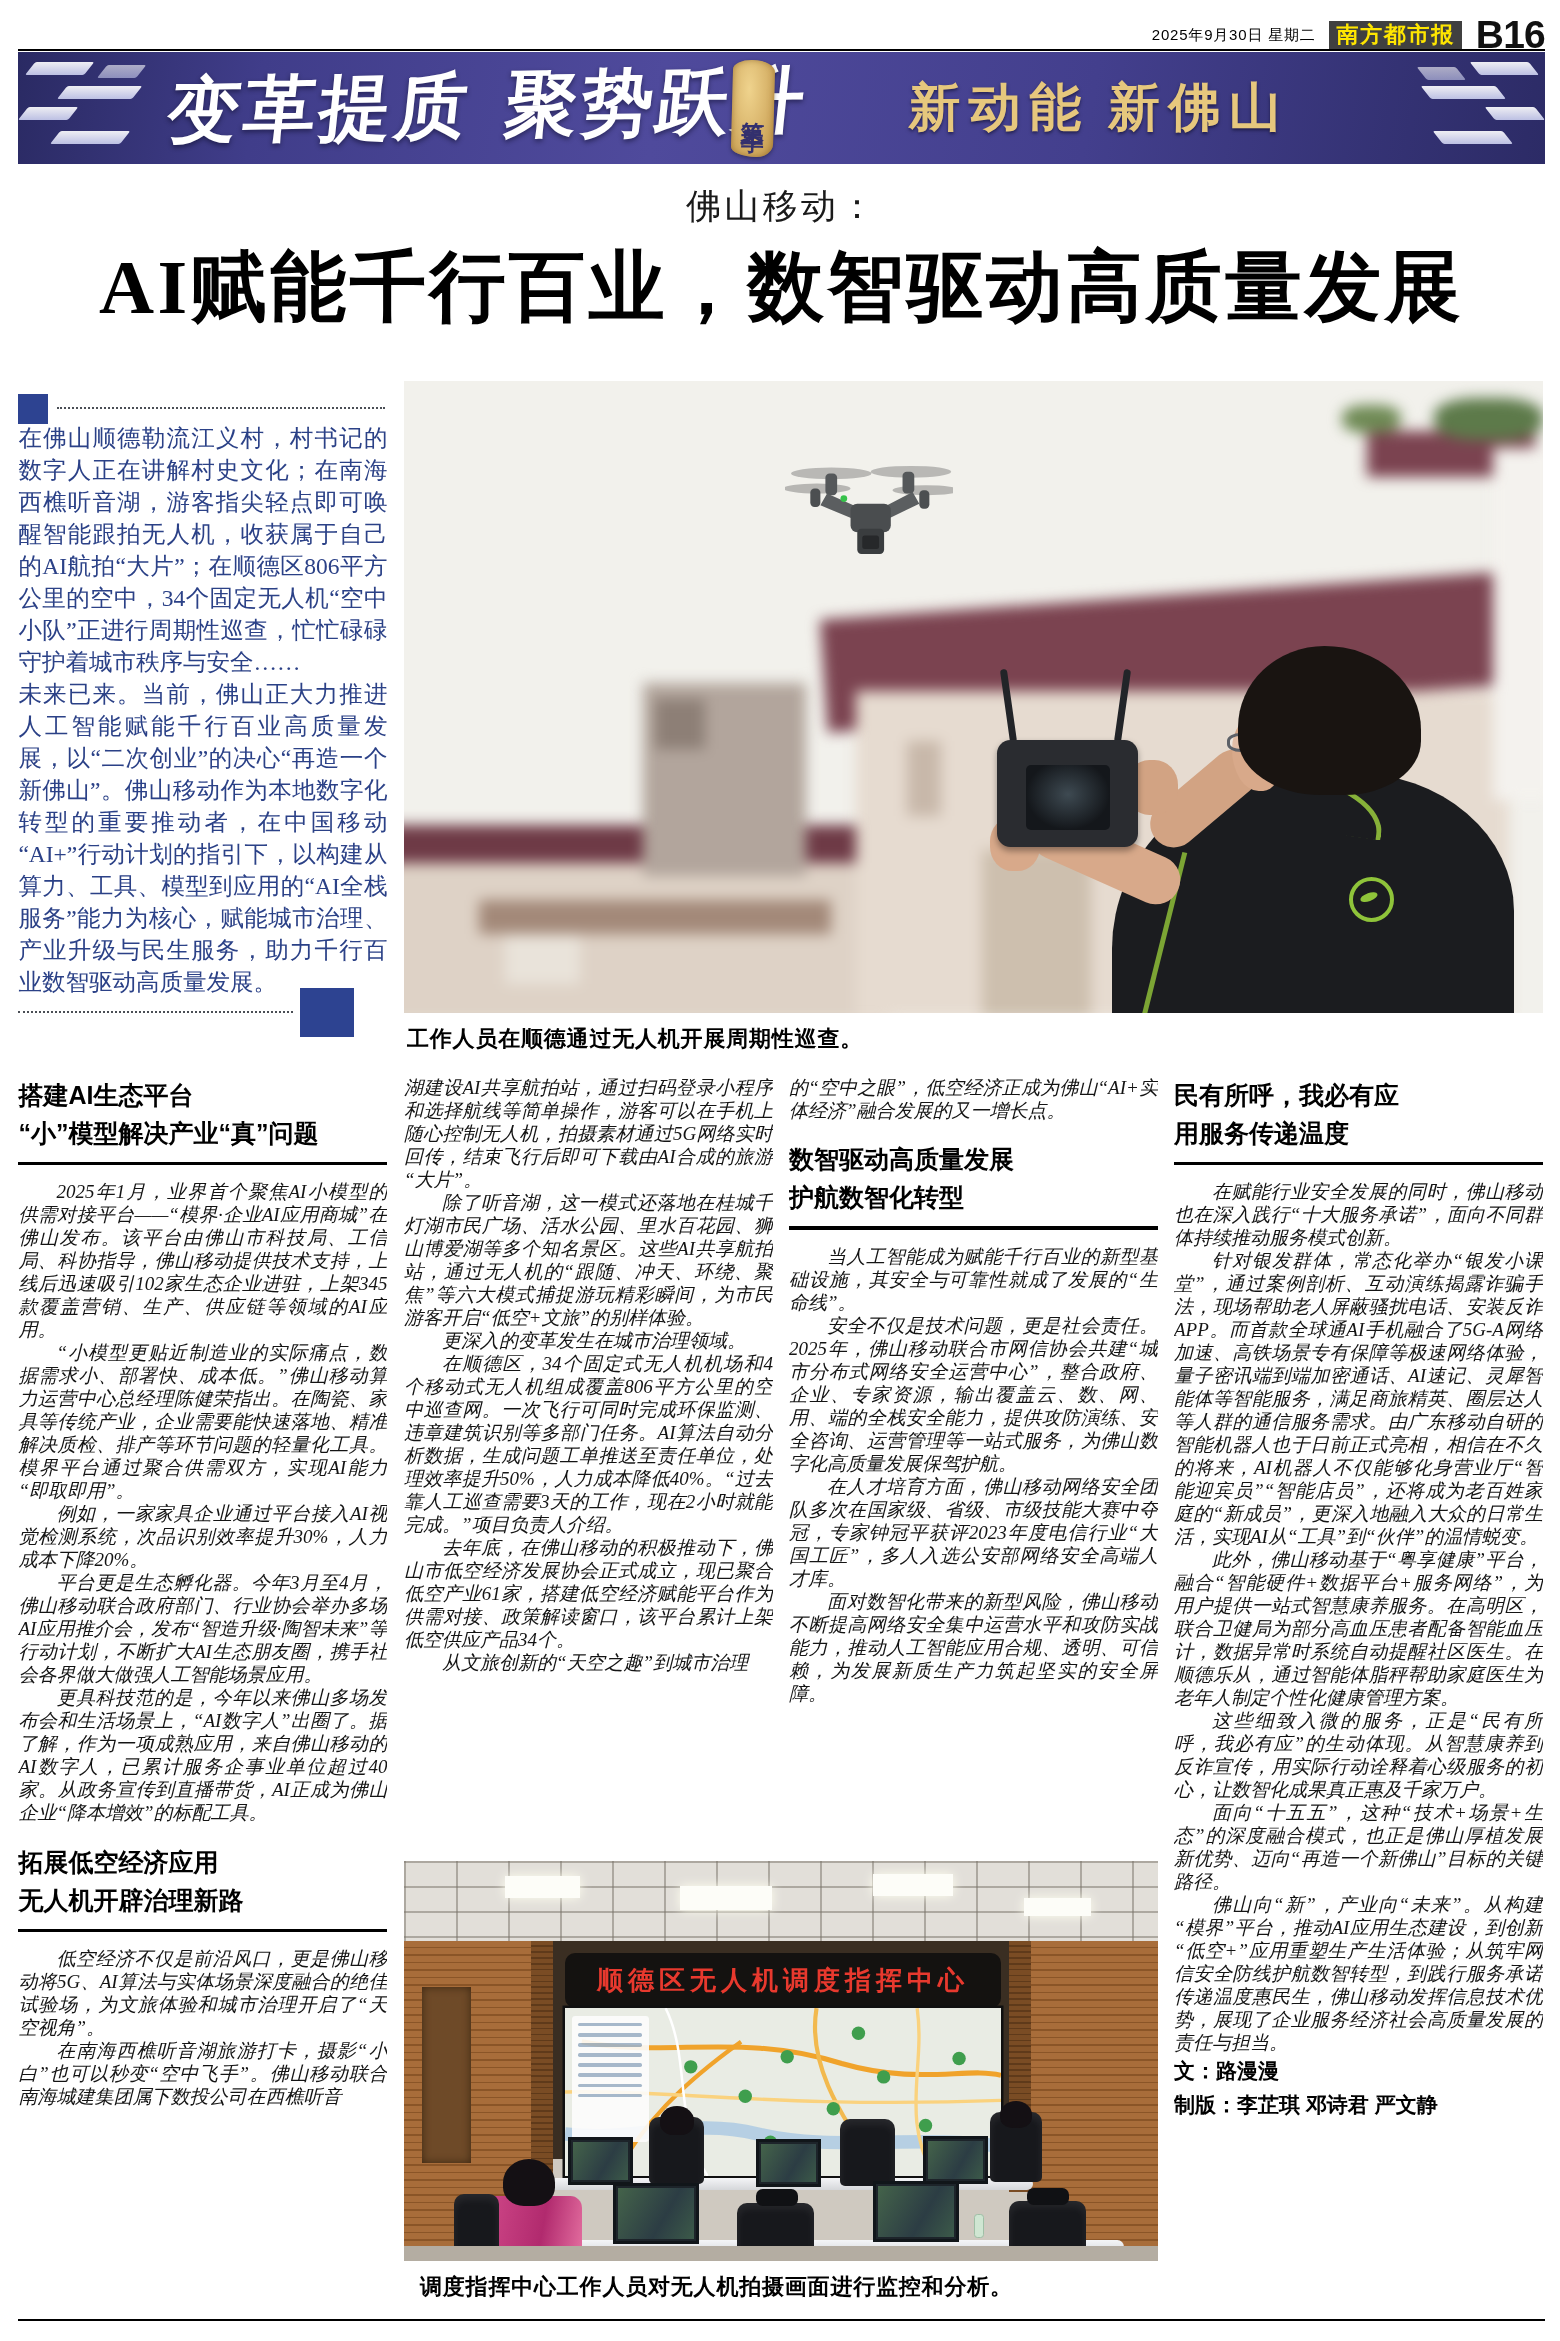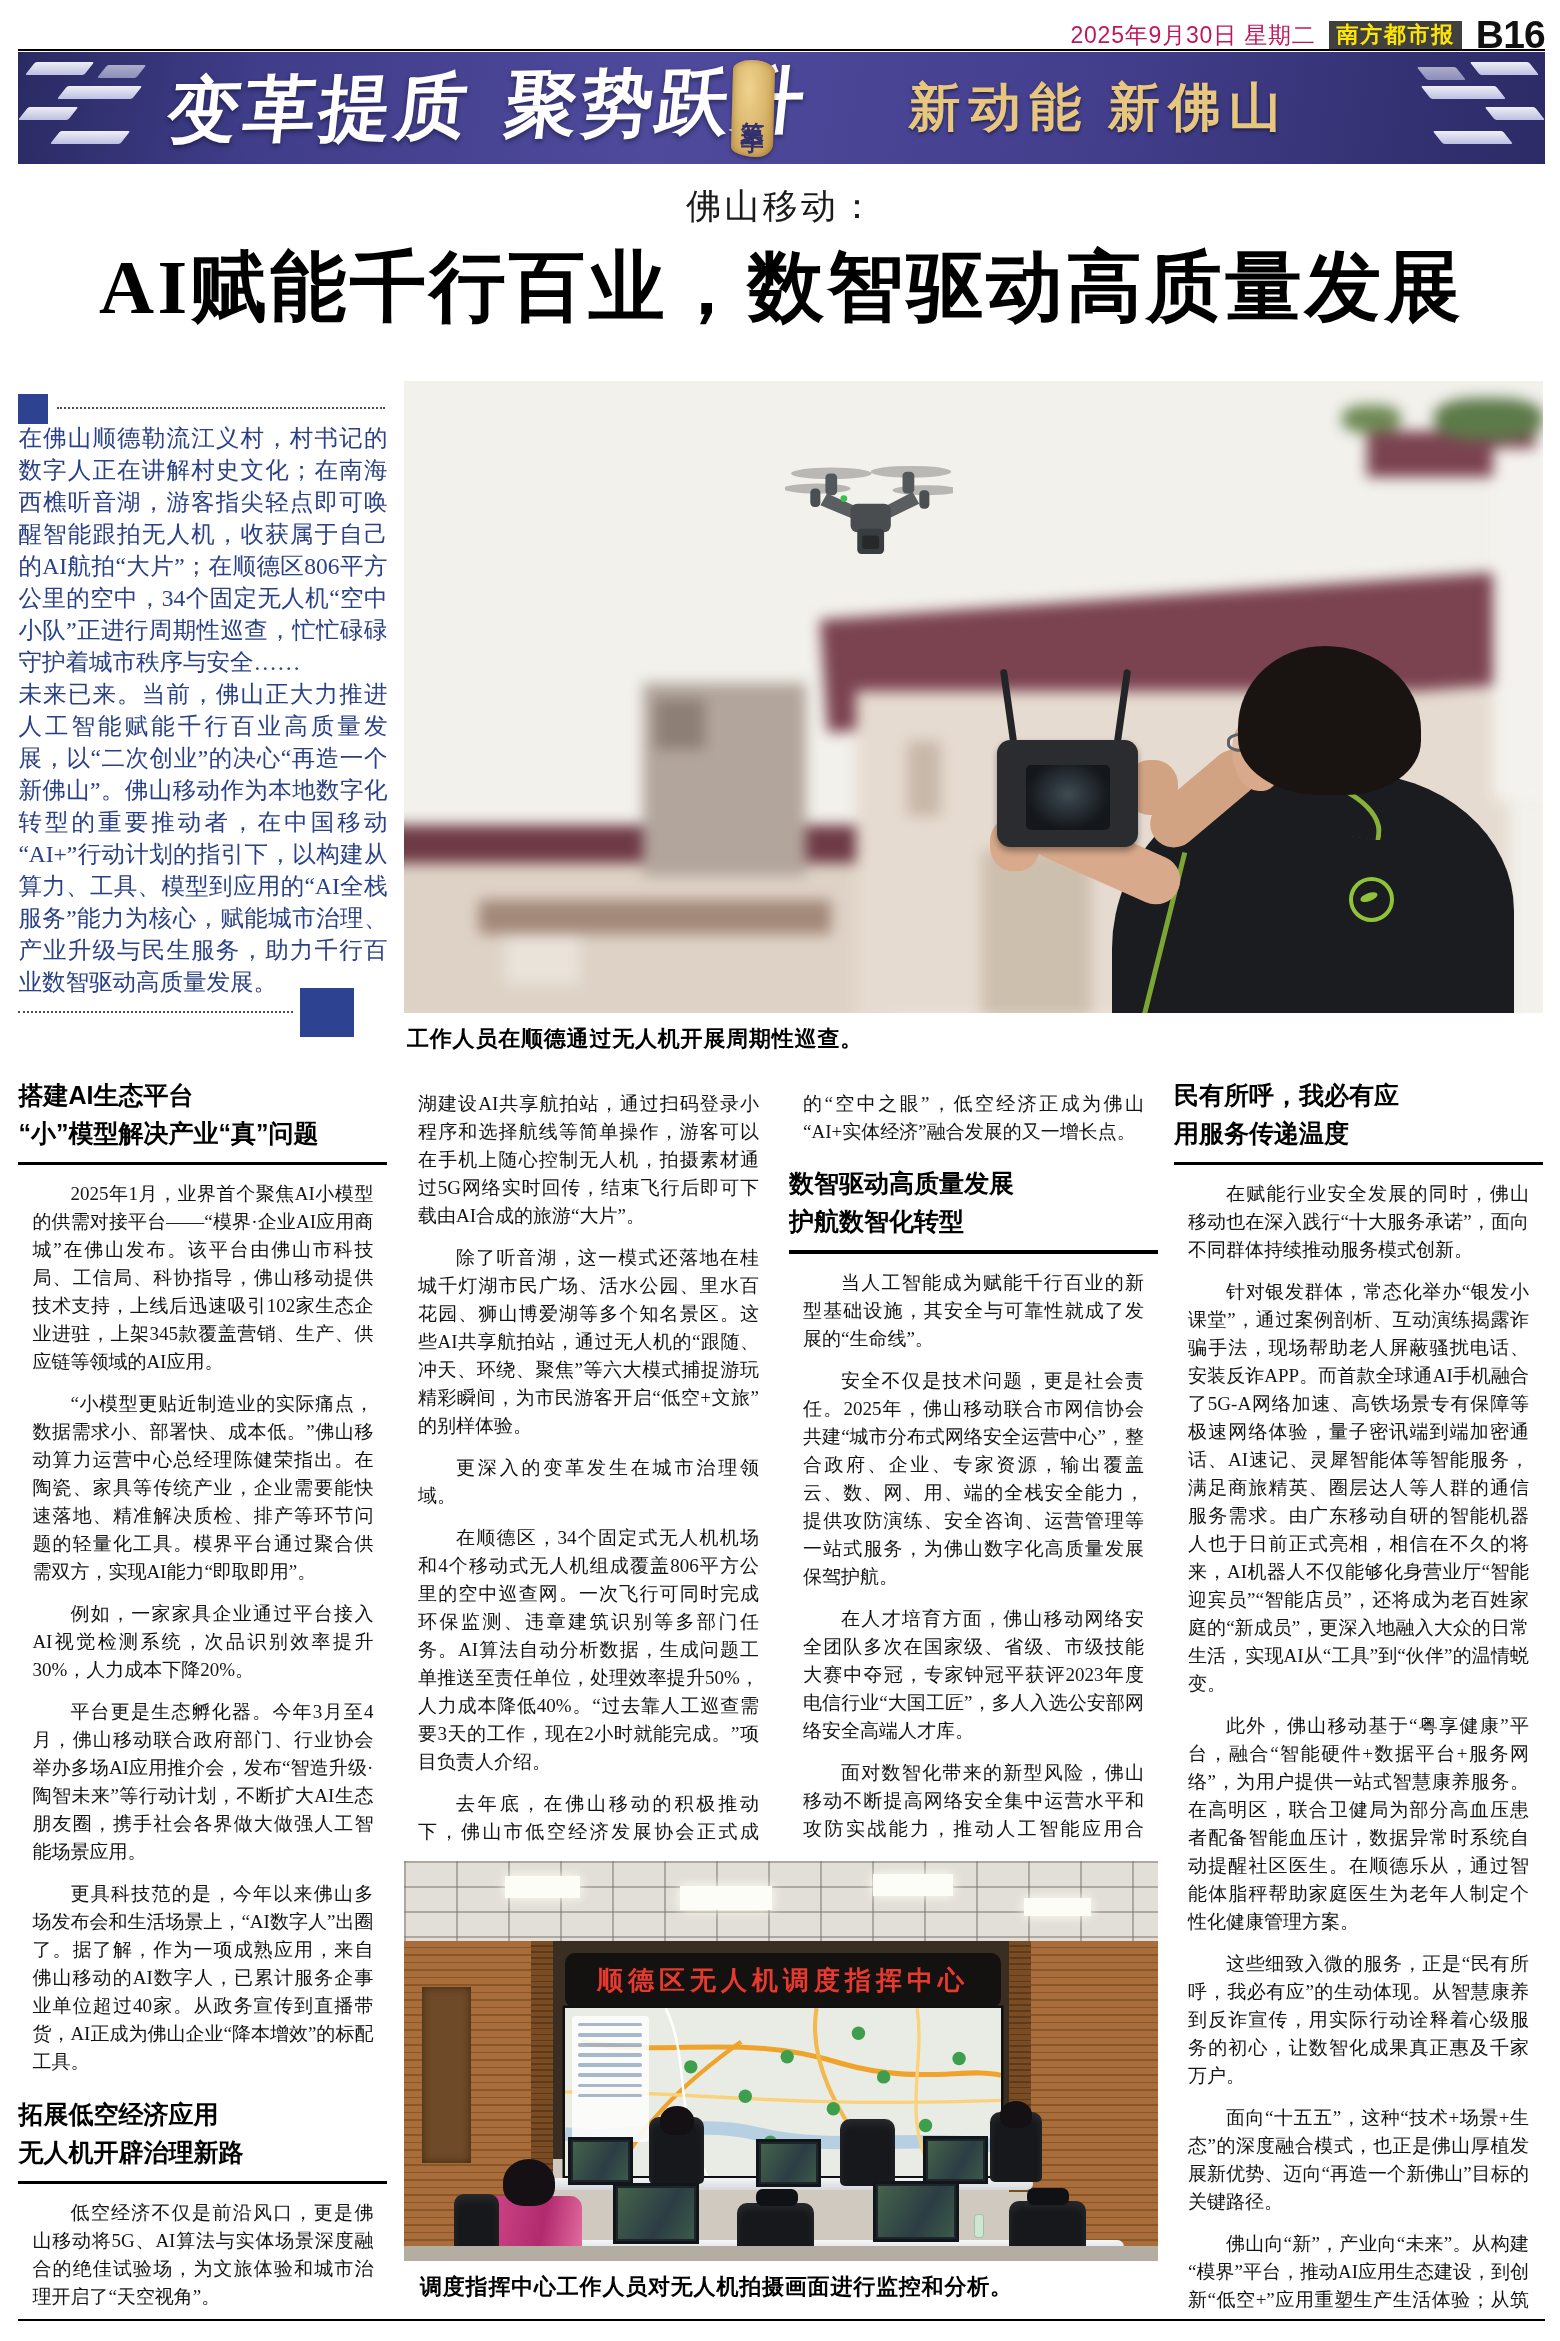--- a/index.html
+++ b/index.html
@@ -1,21 +1,21 @@
 <!DOCTYPE html>
 <html lang="zh" style="font-size:13.4px"><head>
 <meta charset="utf-8">
 <style>
   html,body{margin:0;padding:0;background:#ffffff;}
   #page{position:relative;width:1560px;height:2342px;background:#fff;overflow:hidden;
         font-family:"Liberation Serif","DejaVu Serif",serif;color:#111;}
 
   
   .hdr{position:absolute;top:13.4px;right:15px;display:flex;align-items:center;gap:13.4px;}
-  .hdr-date{font-family:"Liberation Sans","DejaVu Sans",sans-serif;font-size:23px;color:#be185d;letter-spacing:0.8px;}
+  .hdr-date{font-family:"Liberation Sans","DejaVu Sans",sans-serif;font-size:15px;color:#000000;letter-spacing:0.8px;}
   .masthead{background:#404040;color:#ffe600;font-family:"Liberation Serif",serif;
             font-weight:bold;font-size:22px;line-height:22px;padding:3.4px 7.5px;letter-spacing:1.7px;}
   .pageno{font-family:"Liberation Sans","DejaVu Sans",sans-serif;font-weight:bold;font-size:39px;letter-spacing:-0.8px;}
   .hdr-rule{position:absolute;left:18.4px;top:49px;width:1527px;height:1.7px;background:#000;}
 
   
   .banner{position:absolute;left:18.4px;top:52px;width:1527px;height:112px;overflow:hidden;
           background:linear-gradient(100deg,#2a2a63 0%,#403d8a 16%,#4f4a9c 42%,#433f8d 70%,#2c2b66 100%);}
   .streak{position:absolute;height:13.4px;width:59px;background:linear-gradient(#ffffff,#c9cdee);
           transform:skewX(-38deg);opacity:.92;border-radius:1.7px;}
@@ -80,21 +80,21 @@
   .ant{position:absolute;width:6.7px;height:74px;background:#222428;border-radius:3.4px;}
   .ant.a1{left:601px;top:288px;transform:rotate(-8deg);}
   .ant.a2{left:715px;top:288px;transform:rotate(8deg);}
 
   
   .caption{position:absolute;font-family:"Liberation Sans","DejaVu Sans",sans-serif;font-weight:bold;
            font-size:22px;color:#000;letter-spacing:0.8px;}
 
   
   .col{position:absolute;top:1076px;width:369px;overflow:hidden;}
-  .col p.body{margin:14px;font-size:19px;line-height:28px;text-align:justify;text-indent:2em;color:#141414;}
+  .col p.body{margin:0;font-size:19px;line-height:23px;text-align:justify;text-indent:2em;color:#141414;font-style:italic;}
   .col p.cont{text-indent:0;}
   .subhead{font-family:"Liberation Sans","DejaVu Sans",sans-serif;font-weight:bold;font-size:25px;
            line-height:38px;color:#000;margin:0;}
   .subhead.later{margin-top:18.4px;}
   .subrule{height:3.4px;background:#000;margin:10px 0 15px 0;}
   .credit{margin:0;font-family:"Liberation Sans","DejaVu Sans",sans-serif;font-weight:bold;
           font-size:21px;line-height:34px;color:#000;}
 
   
   .photo2{position:absolute;left:404px;top:1861px;width:754px;height:400px;overflow:hidden;background:#cfc9c0;}

